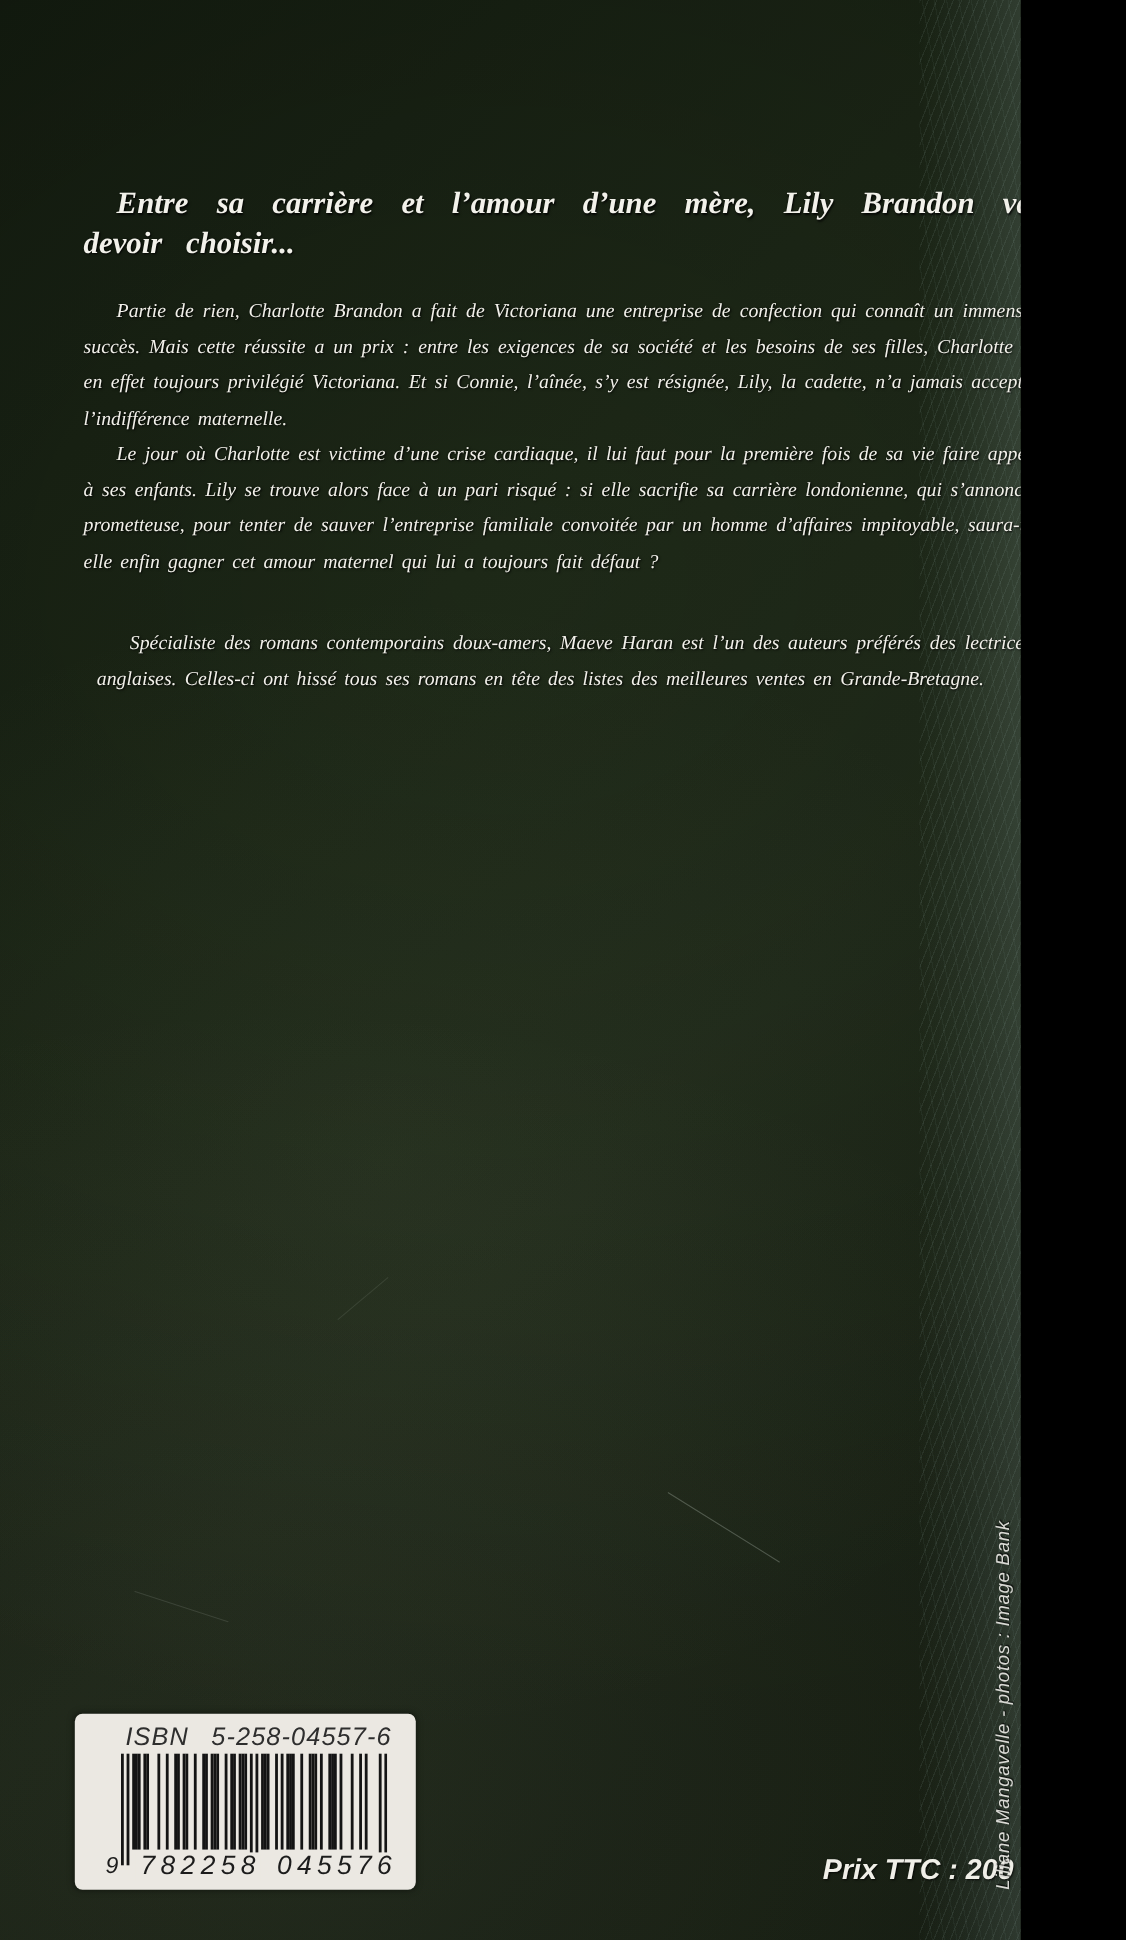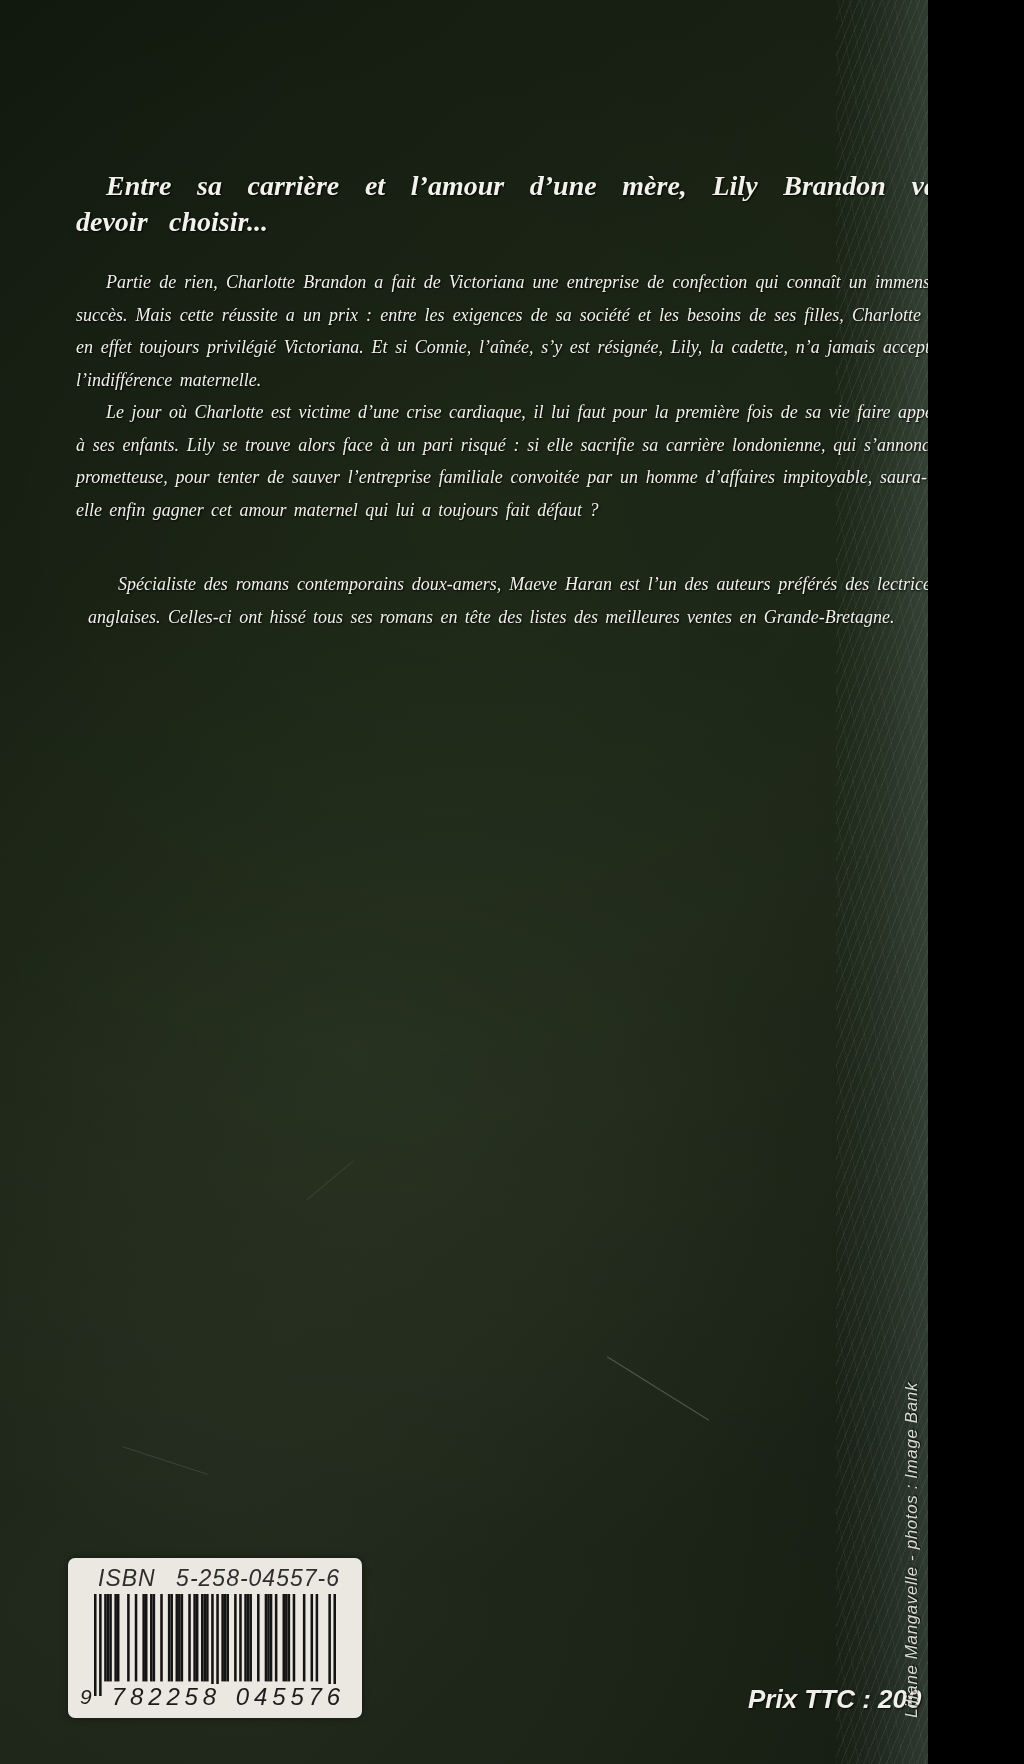--- a/index.html
+++ b/index.html
@@ -36,21 +36,21 @@
     font-size:28px;font-weight:bold;line-height:36px;
     word-spacing:0.52em;margin-bottom:26px !important;
   }
   .body-par{font-size:18px;line-height:32.5px;word-spacing:0.16em;}
   .body-par.spaced{margin-top:42px !important;margin-left:12px;}
 
   .isbn-box{
     position:absolute;left:68px;top:1558px;width:294px;height:160px;
     background:#ebe8e2;border-radius:7px;
     box-shadow:0 0 6px rgba(0,0,0,0.5);
-    font-family:"Liberation Sans","DejaVu Sans",sans-serif;color:#2e2e2e;
+    font-family:"Liberation Sans","DejaVu Sans",sans-serif;color:#2e2e2e;padding-left:16px;
   }
   .isbn-line{
     display:flex;justify-content:space-between;align-items:baseline;
     padding:7px 22px 0 30px;font-size:23px;letter-spacing:1px;
   }
   .barcode-wrap{position:relative;height:122px;margin:2px 12px 0 12px;}
   .barcode-wrap svg{position:absolute;left:14px;top:0;width:calc(100% - 28px);height:102px;fill:#141414;}
   .bc-digits{
     position:absolute;left:0;right:0;bottom:6px;height:28px;
     display:flex;align-items:flex-end;font-size:24px;color:#1c1c1c;

